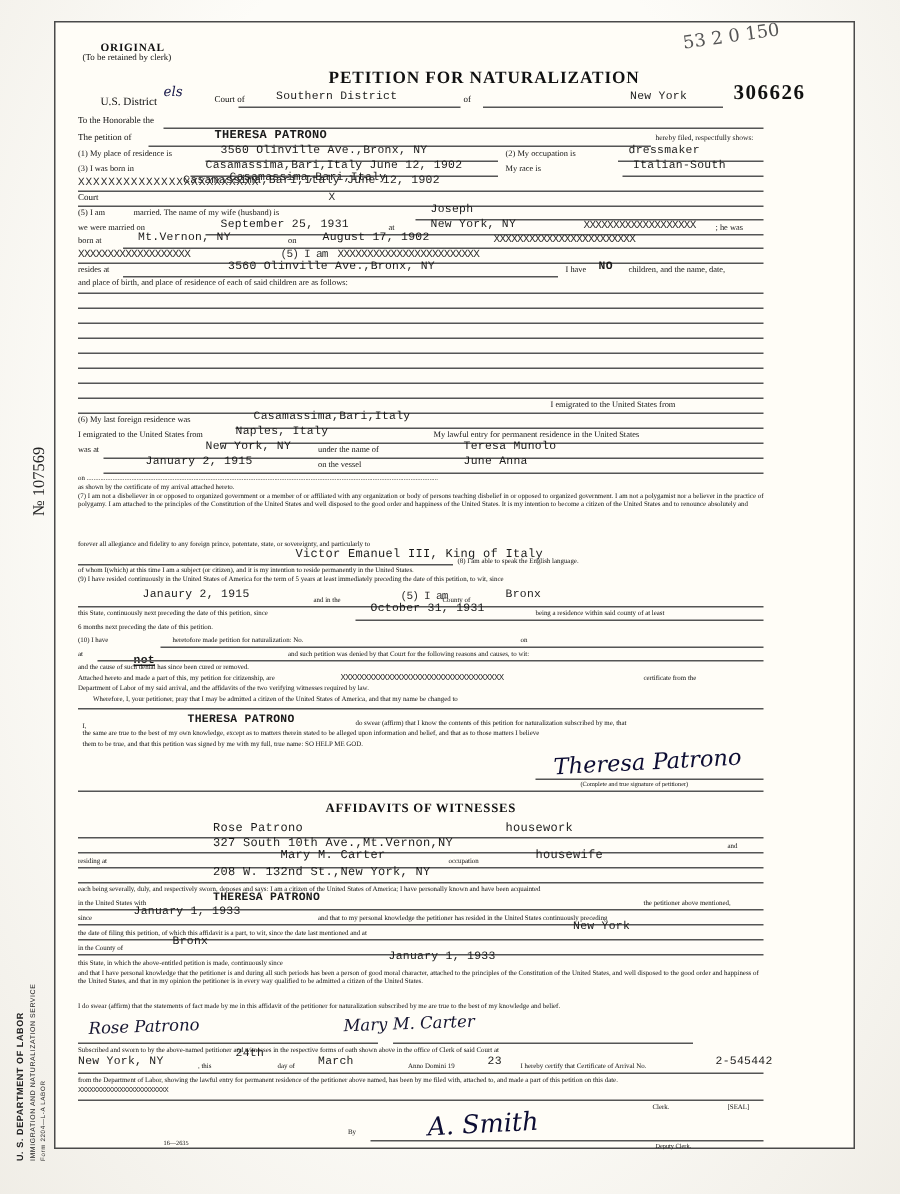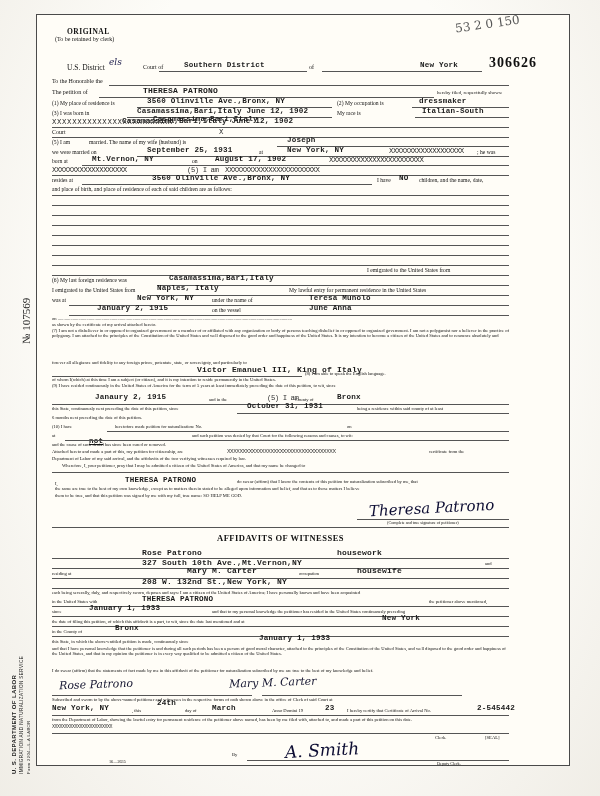--- a/index.html
+++ b/index.html
@@ -66,21 +66,20 @@
   .xtiny{font-size:4.6px;line-height:5.4px;}
   .sm{font-size:6px;}
   .md{font-size:7.5px;}
   .bold{font-weight:bold;}
   .line{position:absolute;border-bottom:1px solid #555;height:0;}
   .type{
     font-family:"Liberation Mono", monospace;
     font-size:7.6px;
     letter-spacing:0.2px;
     color:#1b1b1b;
-    font-weight:bold;
   }
   .xxx{
     font-family:"Liberation Mono", monospace;
     font-size:7.4px;
     color:#333;
     letter-spacing:-0.5px;
   }
   .hdrBig{
     font-family:"Liberation Serif", serif;
     font-weight:bold;
@@ -140,20 +139,21 @@
 
   <div class="frame">
     <div class="inner">
 
       <div class="t pencil" style="left:418px;top:2px;">53 2 0 150</div>
 
       <div class="t bold" style="left:30px;top:12px;font-size:7.5px;letter-spacing:0.5px;text-align:right;">ORIGINAL</div>
       <div class="t" style="left:18px;top:21px;font-size:6px;">(To be retained by clerk)</div>
       <div class="t script" style="left:72px;top:42px;font-size:9px;">els</div>
 
+      <div class="t hdrMid" style="left:182px;top:31px;">PETITION FOR NATURALIZATION</div>
 
       <div class="t md" style="left:30px;top:48px;">U.S. District</div>
       <div class="t sm" style="left:106px;top:49px;">Court of</div>
       <div class="t type" style="left:147px;top:46px;">Southern District</div>
       <div class="t sm" style="left:272px;top:49px;">of</div>
       <div class="t type" style="left:383px;top:46px;">New York</div>
       <div class="t rightnum" style="left:452px;top:40px;">306626</div>
       <div class="line" style="left:122px;top:56px;width:148px;"></div>
       <div class="line" style="left:285px;top:56px;width:160px;"></div>
 

